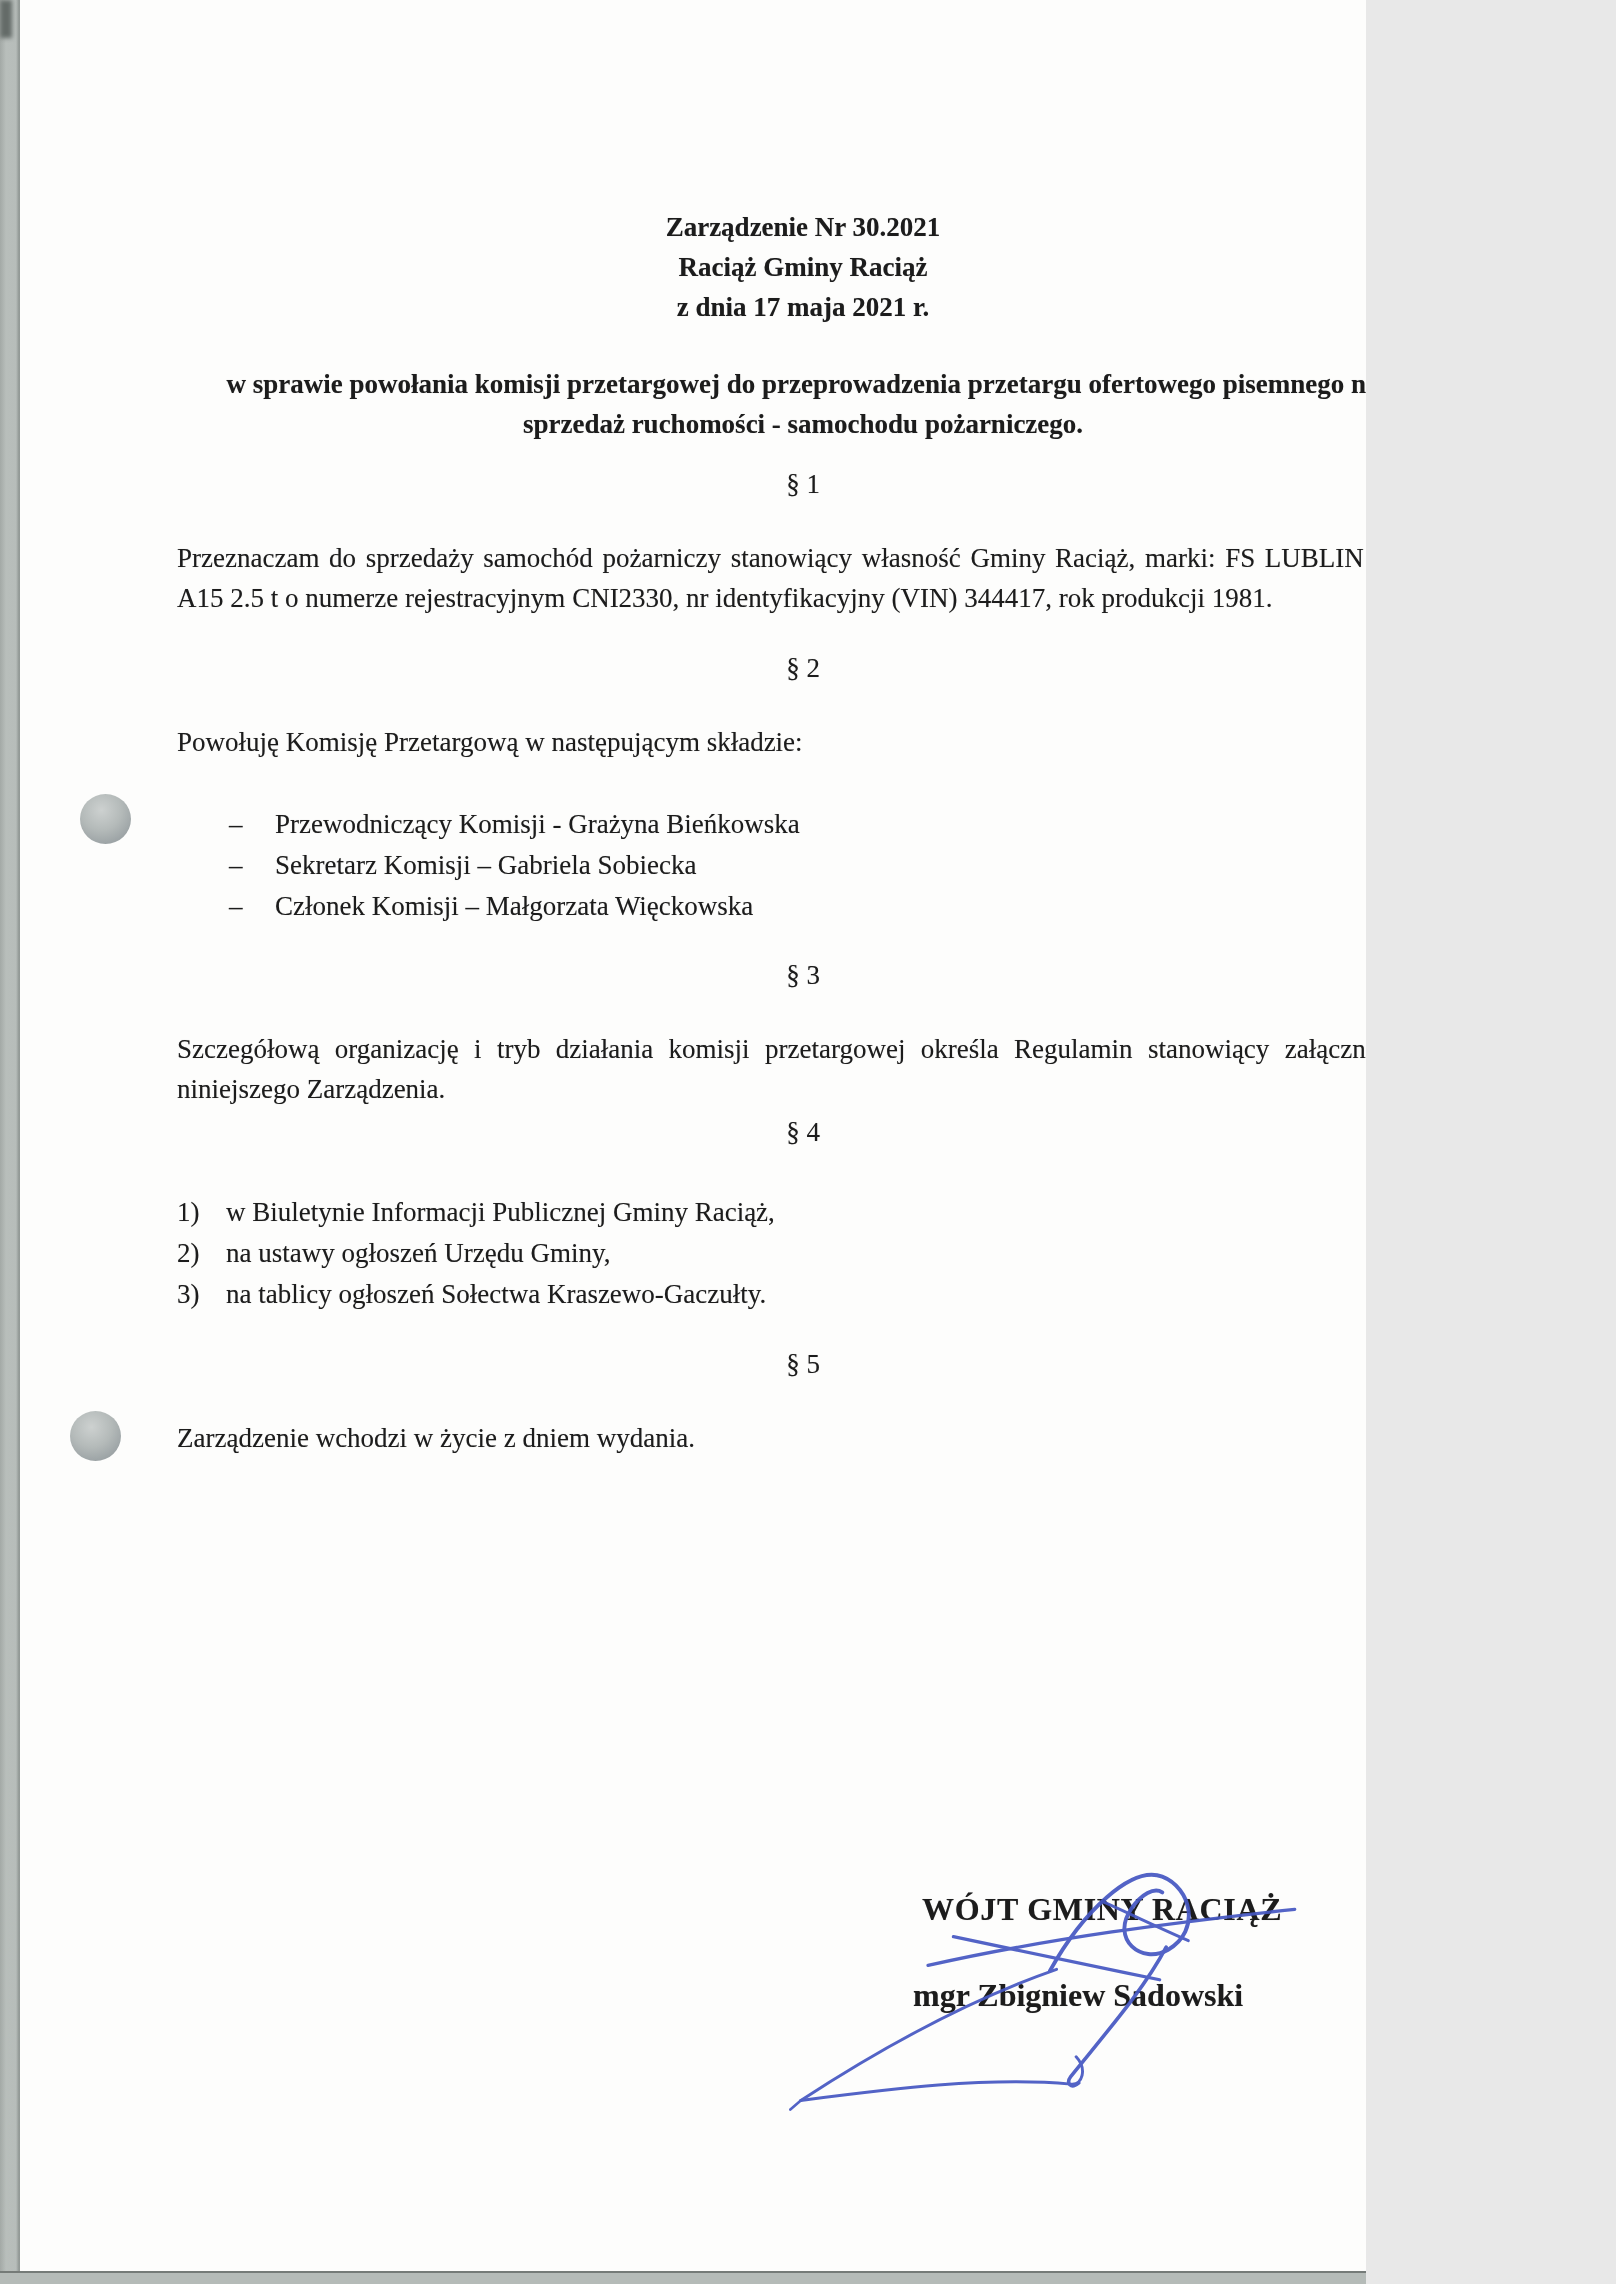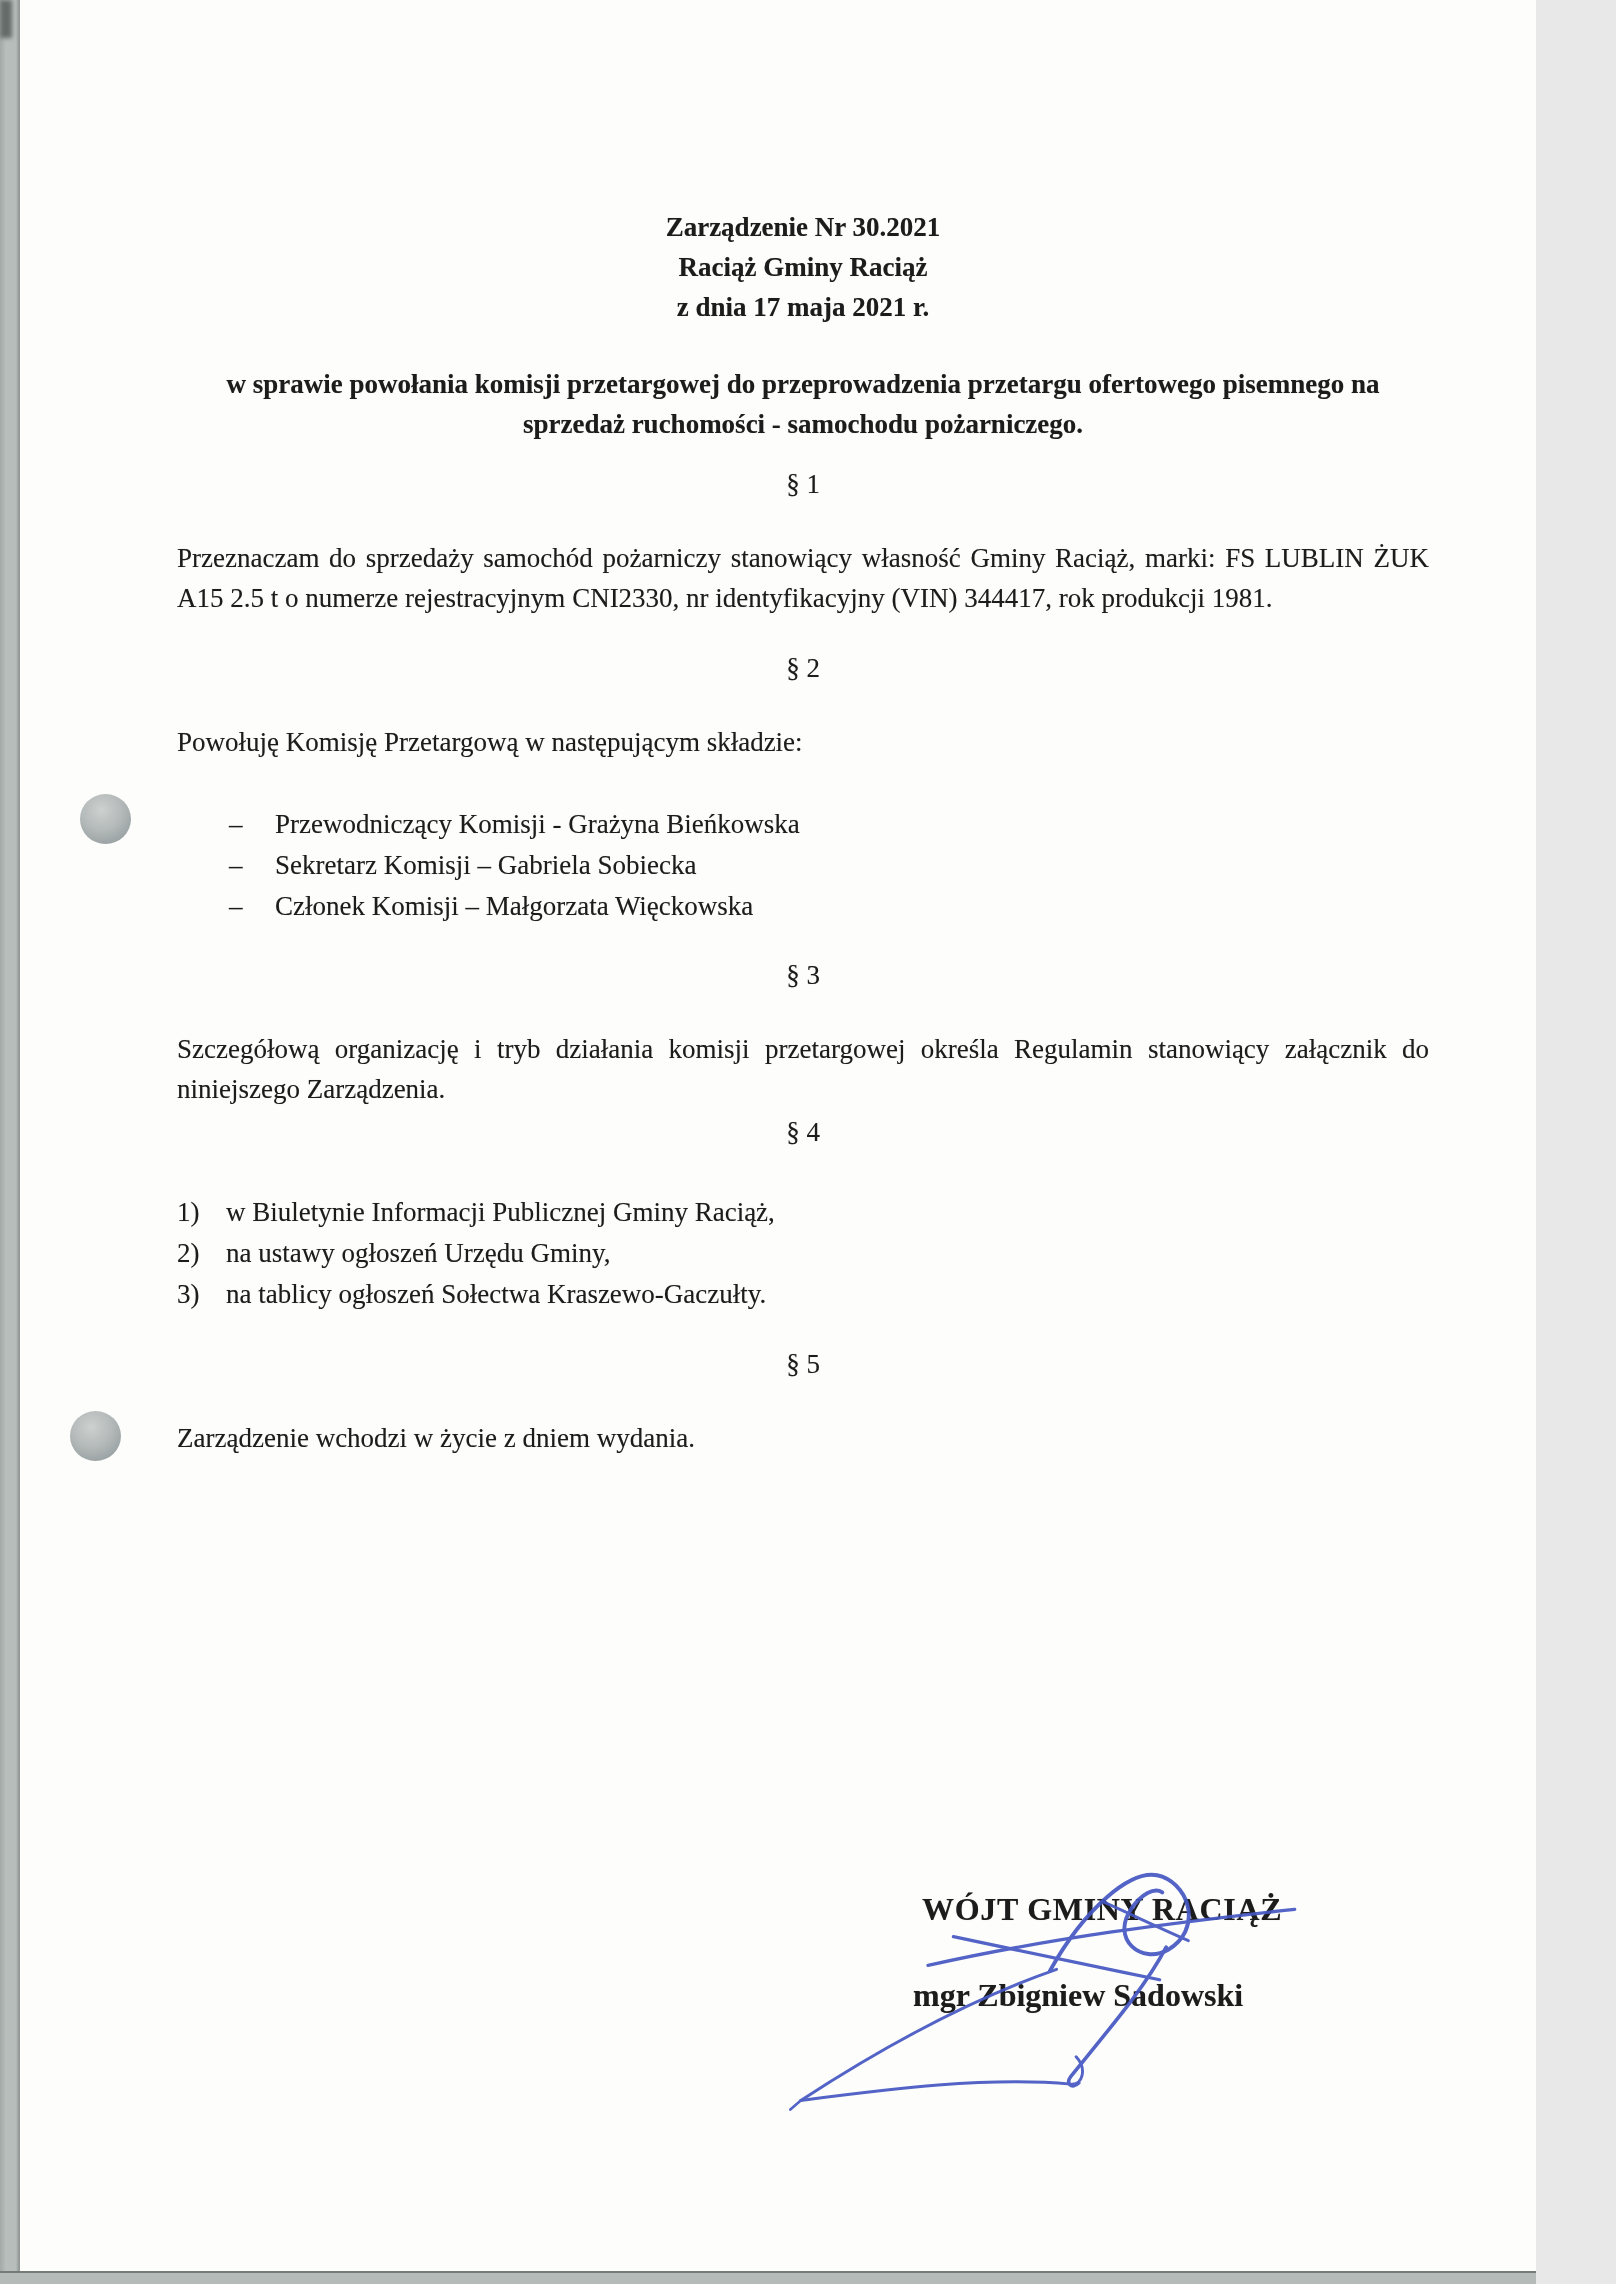--- a/index.html
+++ b/index.html
@@ -1,18 +1,18 @@
 <!DOCTYPE html>
 <html style="font-size:10.4px"><head>
 <meta charset="utf-8">
 <style>
   html,body{margin:0;padding:0;background:#e8e8e8;}
   .page{
     position:relative;
-    width:1536px;height:2284px;
+    width:1366px;height:2284px;
     background:#fdfdfc;
     overflow:hidden;
     font-family:"Liberation Serif","DejaVu Serif",serif;
     color:#1c1c1c;
   }
   
   .scan-left{
     position:absolute;left:0;top:0;width:19.6px;height:2284px;
     background:linear-gradient(to right,#a3a9a6 0%,#b8bebb 30%,#b7bdba 80%,#8e9592 96%,#9aa09d 100%);
   }

